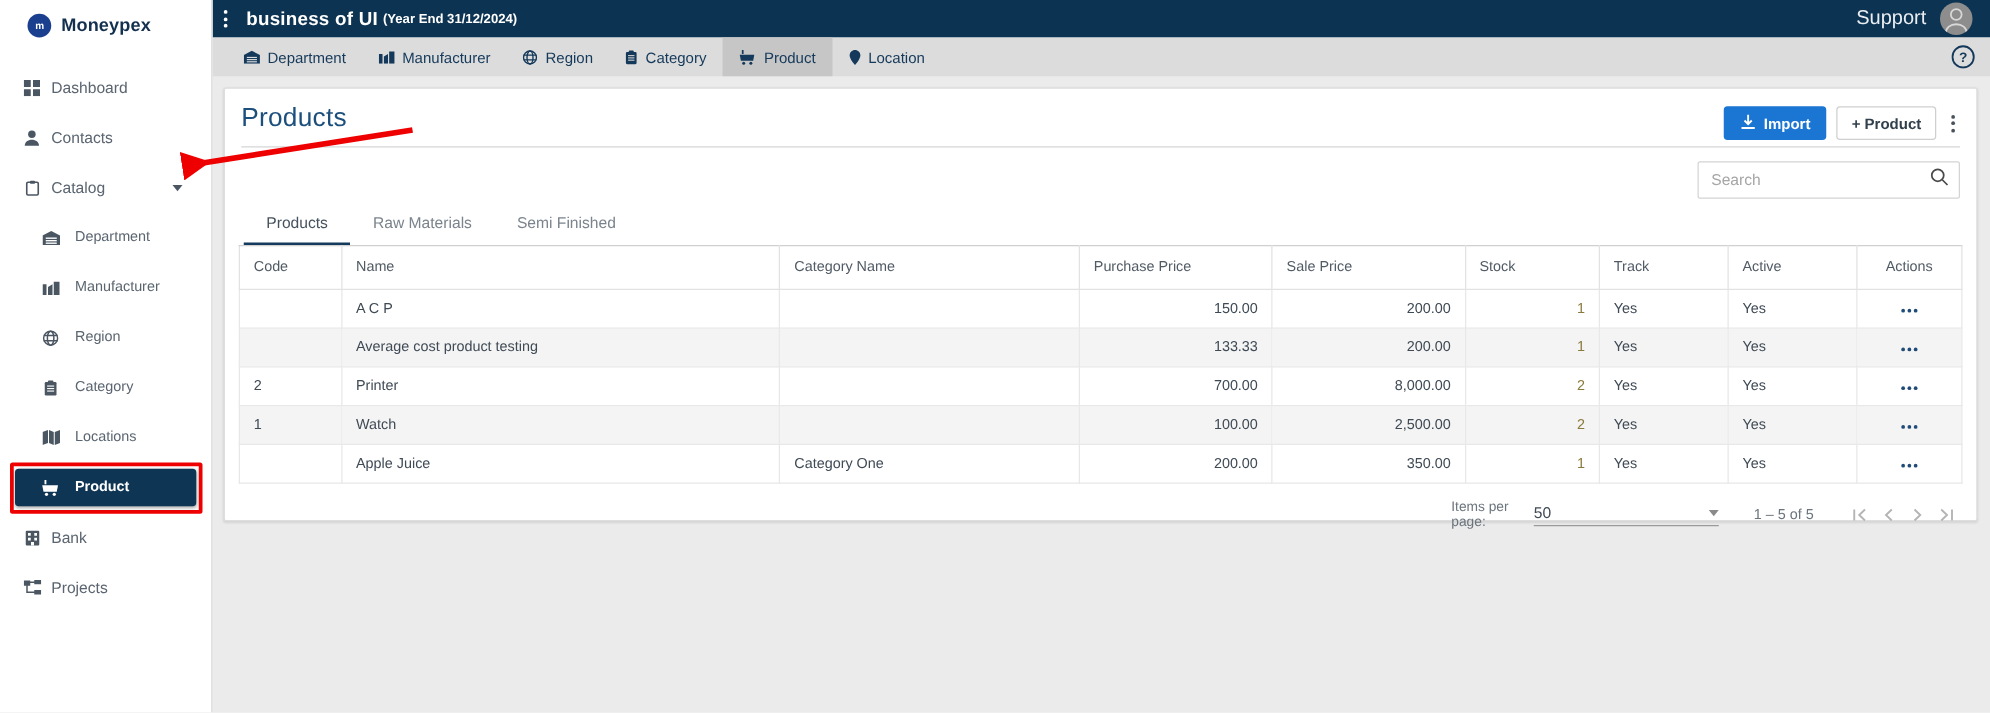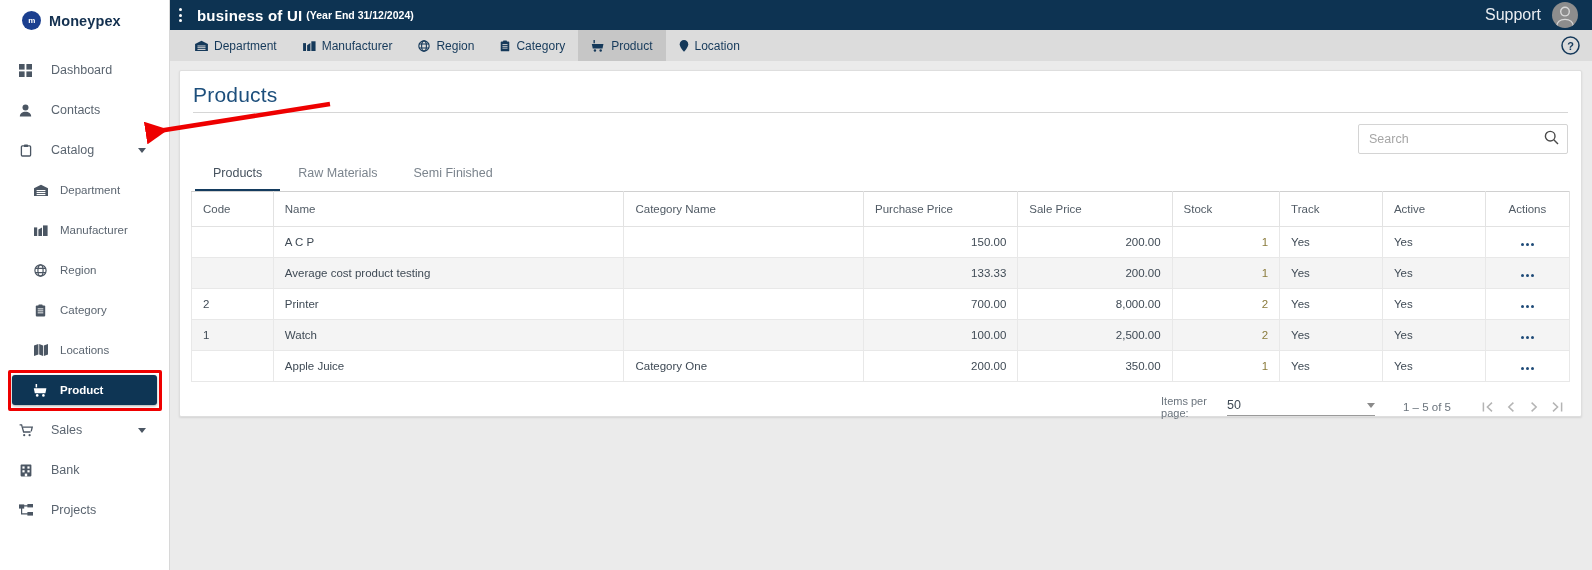--- a/index.html
+++ b/index.html
@@ -20,21 +20,21 @@
   .brand-logo {
     width: 19px; height: 19px; border-radius: 50%; background: #1b3f8f;
     display: flex; align-items: center; justify-content: center;
     color: #fff; font-size: 8px; font-weight: bold; letter-spacing: -0.5px;
   }
   .brand-name { font-size: 14.5px; font-weight: bold; color: #13304f; letter-spacing: .1px; }
 
   .nav { margin-top: 9px; }
   .nav-item {
     display: flex; align-items: center; height: 40px;
-    padding-left: 18px; gap: 18px; color: #5b6570; font-size: 12.5px;
+    padding-left: 18px; gap: 8px; color: #5b6570; font-size: 12.5px;
     cursor: pointer; position: relative;
   }
   .nav-item .lbl { white-space: nowrap; }
   .nav-item.sub { padding-left: 33px; font-size: 11.5px; gap: 12px; }
   .nav-icon { width: 15px; display: flex; align-items: center; justify-content: center; color: #4b5663; flex: 0 0 15px; }
   .nav-icon svg { display:block; }
   .chev { position: absolute; right: 23px; width: 0; height: 0;
           border-left: 4.5px solid transparent; border-right: 4.5px solid transparent;
           border-top: 5px solid #4b5663; }
   .nav-item.active-prod {
@@ -270,32 +270,20 @@
                 <path d="M0.8 4.2h12.6l-1 5.1H1.8z"></path>
                 <circle cx="4.2" cy="11.4" r="1.3"></circle>
                 <circle cx="10.4" cy="11.4" r="1.3"></circle>
               </svg>
           </span>
           <span class="lbl">Product</span>
         </div>
       </div>
 
 
-      <div class="nav-item">
-        <span class="nav-icon">
-          <svg width="14" height="13" viewBox="0 0 14 13" fill="none" stroke="currentColor" stroke-width="1.3">
-              <path d="M0.6 0.8h2l2 7.2h7"></path>
-              <path d="M4 3.2h9.2l-1 4.2"></path>
-              <circle cx="5.2" cy="11.2" r="1.1" fill="currentColor" stroke="none"></circle>
-              <circle cx="10.6" cy="11.2" r="1.1" fill="currentColor" stroke="none"></circle>
-            </svg>
-        </span>
-        <span class="lbl">Sales</span>
-        <span class="chev"></span>
-      </div>
 
       <div class="nav-item">
         <span class="nav-icon">
           <svg width="12" height="13" viewBox="0 0 12 13" fill="currentColor">
               <rect x="0.6" y="0.6" width="10.8" height="11.8" rx="0.8"></rect>
               <rect x="2.4" y="2.4" width="2.2" height="2.2" fill="#fff"></rect>
               <rect x="7.4" y="2.4" width="2.2" height="2.2" fill="#fff"></rect>
               <rect x="2.4" y="6.2" width="2.2" height="2.2" fill="#fff"></rect>
               <rect x="7.4" y="6.2" width="2.2" height="2.2" fill="#fff"></rect>
               <rect x="4.8" y="9.6" width="2.4" height="2.8" fill="#fff"></rect>
@@ -409,20 +397,36 @@
             <text x="9.5" y="13.6" font-size="11" font-weight="bold" fill="#15395a" text-anchor="middle" font-family="Liberation Sans">?</text>
           </svg>
       </span>
     </div>
 
     <div class="content">
       <div class="card">
 
         <div class="card-head">
           <h1 class="page-title">Products</h1>
+          <div class="head-actions">
+            <button class="btn-import">
+              <span><svg width="13" height="13" viewBox="0 0 13 13" fill="none" stroke="#fff" stroke-width="1.5">
+                    <path d="M6.5 0.8v7.1M3.6 5.4l2.9 2.9 2.9-2.9M1.2 11.4h10.6"></path>
+                  </svg></span>
+              <span>Import</span>
+            </button>
+            <button class="btn-product">
+              <span>+ Product</span>
+            </button>
+            <span class="kebab-head">
+                <i></i>
+                <i></i>
+                <i></i>
+              </span>
+          </div>
         </div>
         <div class="title-rule"></div>
 
         <div class="search-row">
           <div class="search-box">
             <input type="text" placeholder="Search" style="">
             <span>
               <svg width="15" height="15" viewBox="0 0 15 15" fill="none" stroke="#4a4a4a" stroke-width="1.4">
                   <circle cx="6.2" cy="6.2" r="4.8"></circle>
                   <path d="M9.8 9.8 14 14"></path>

